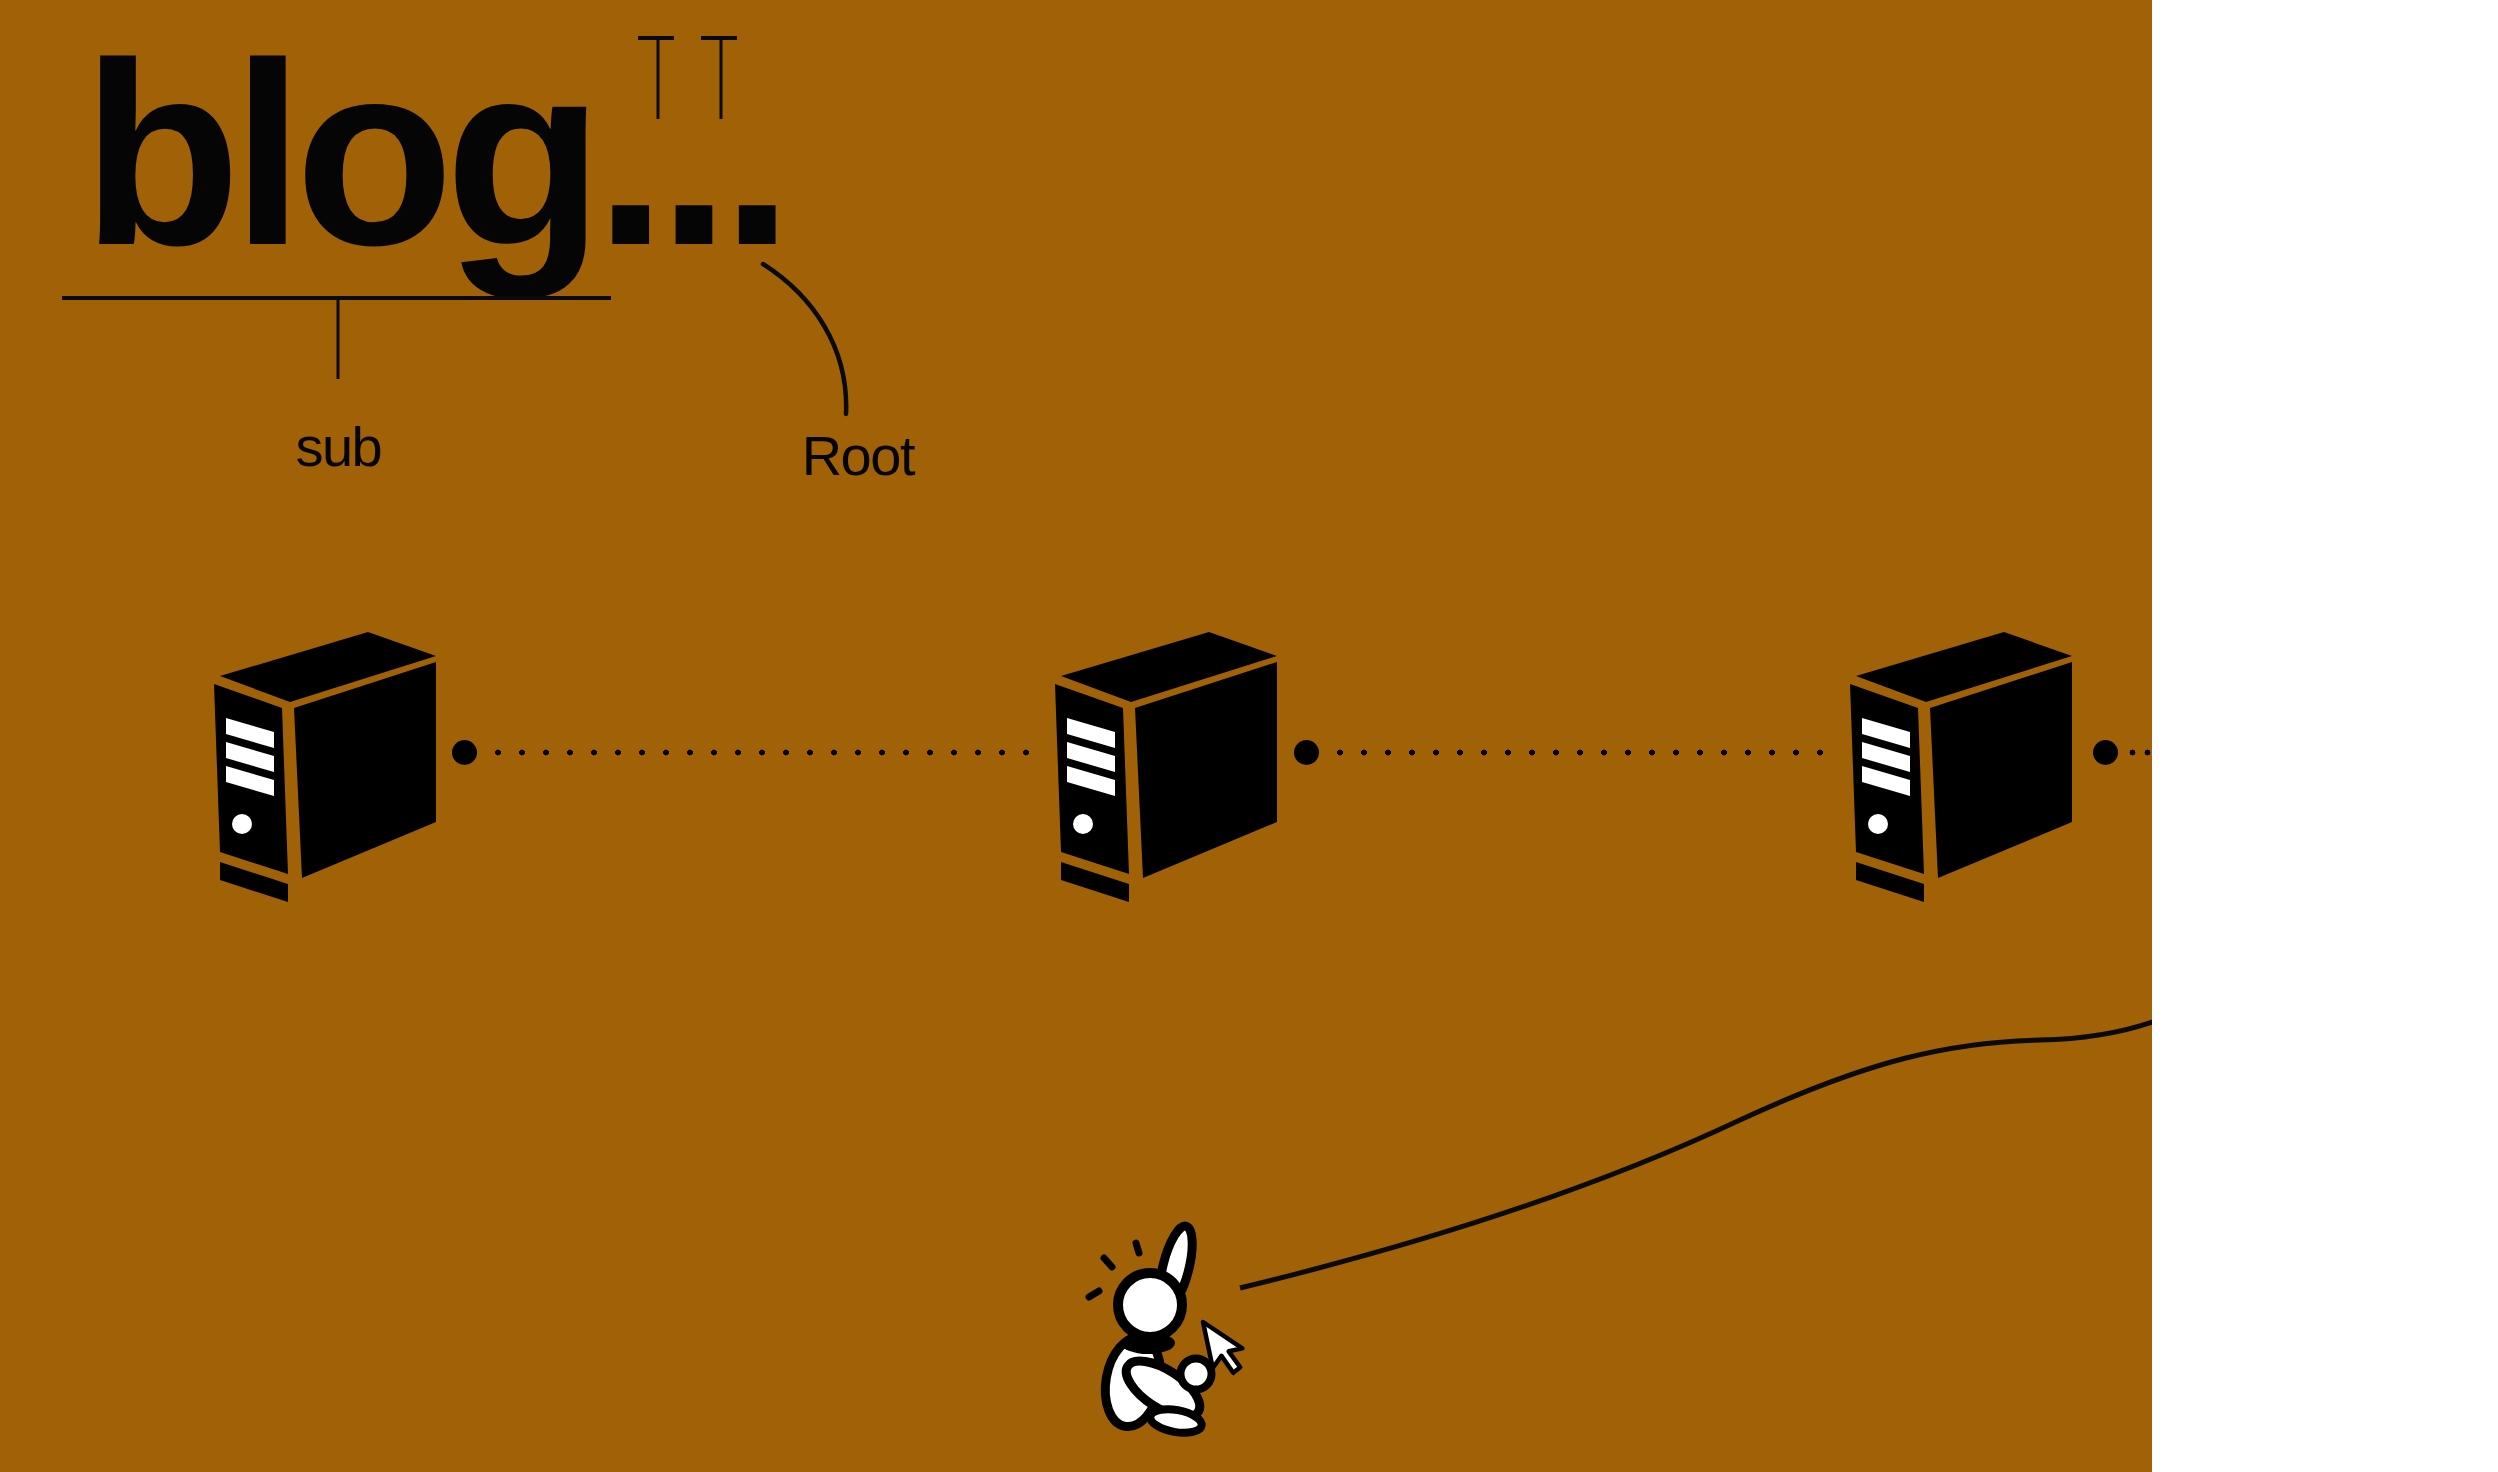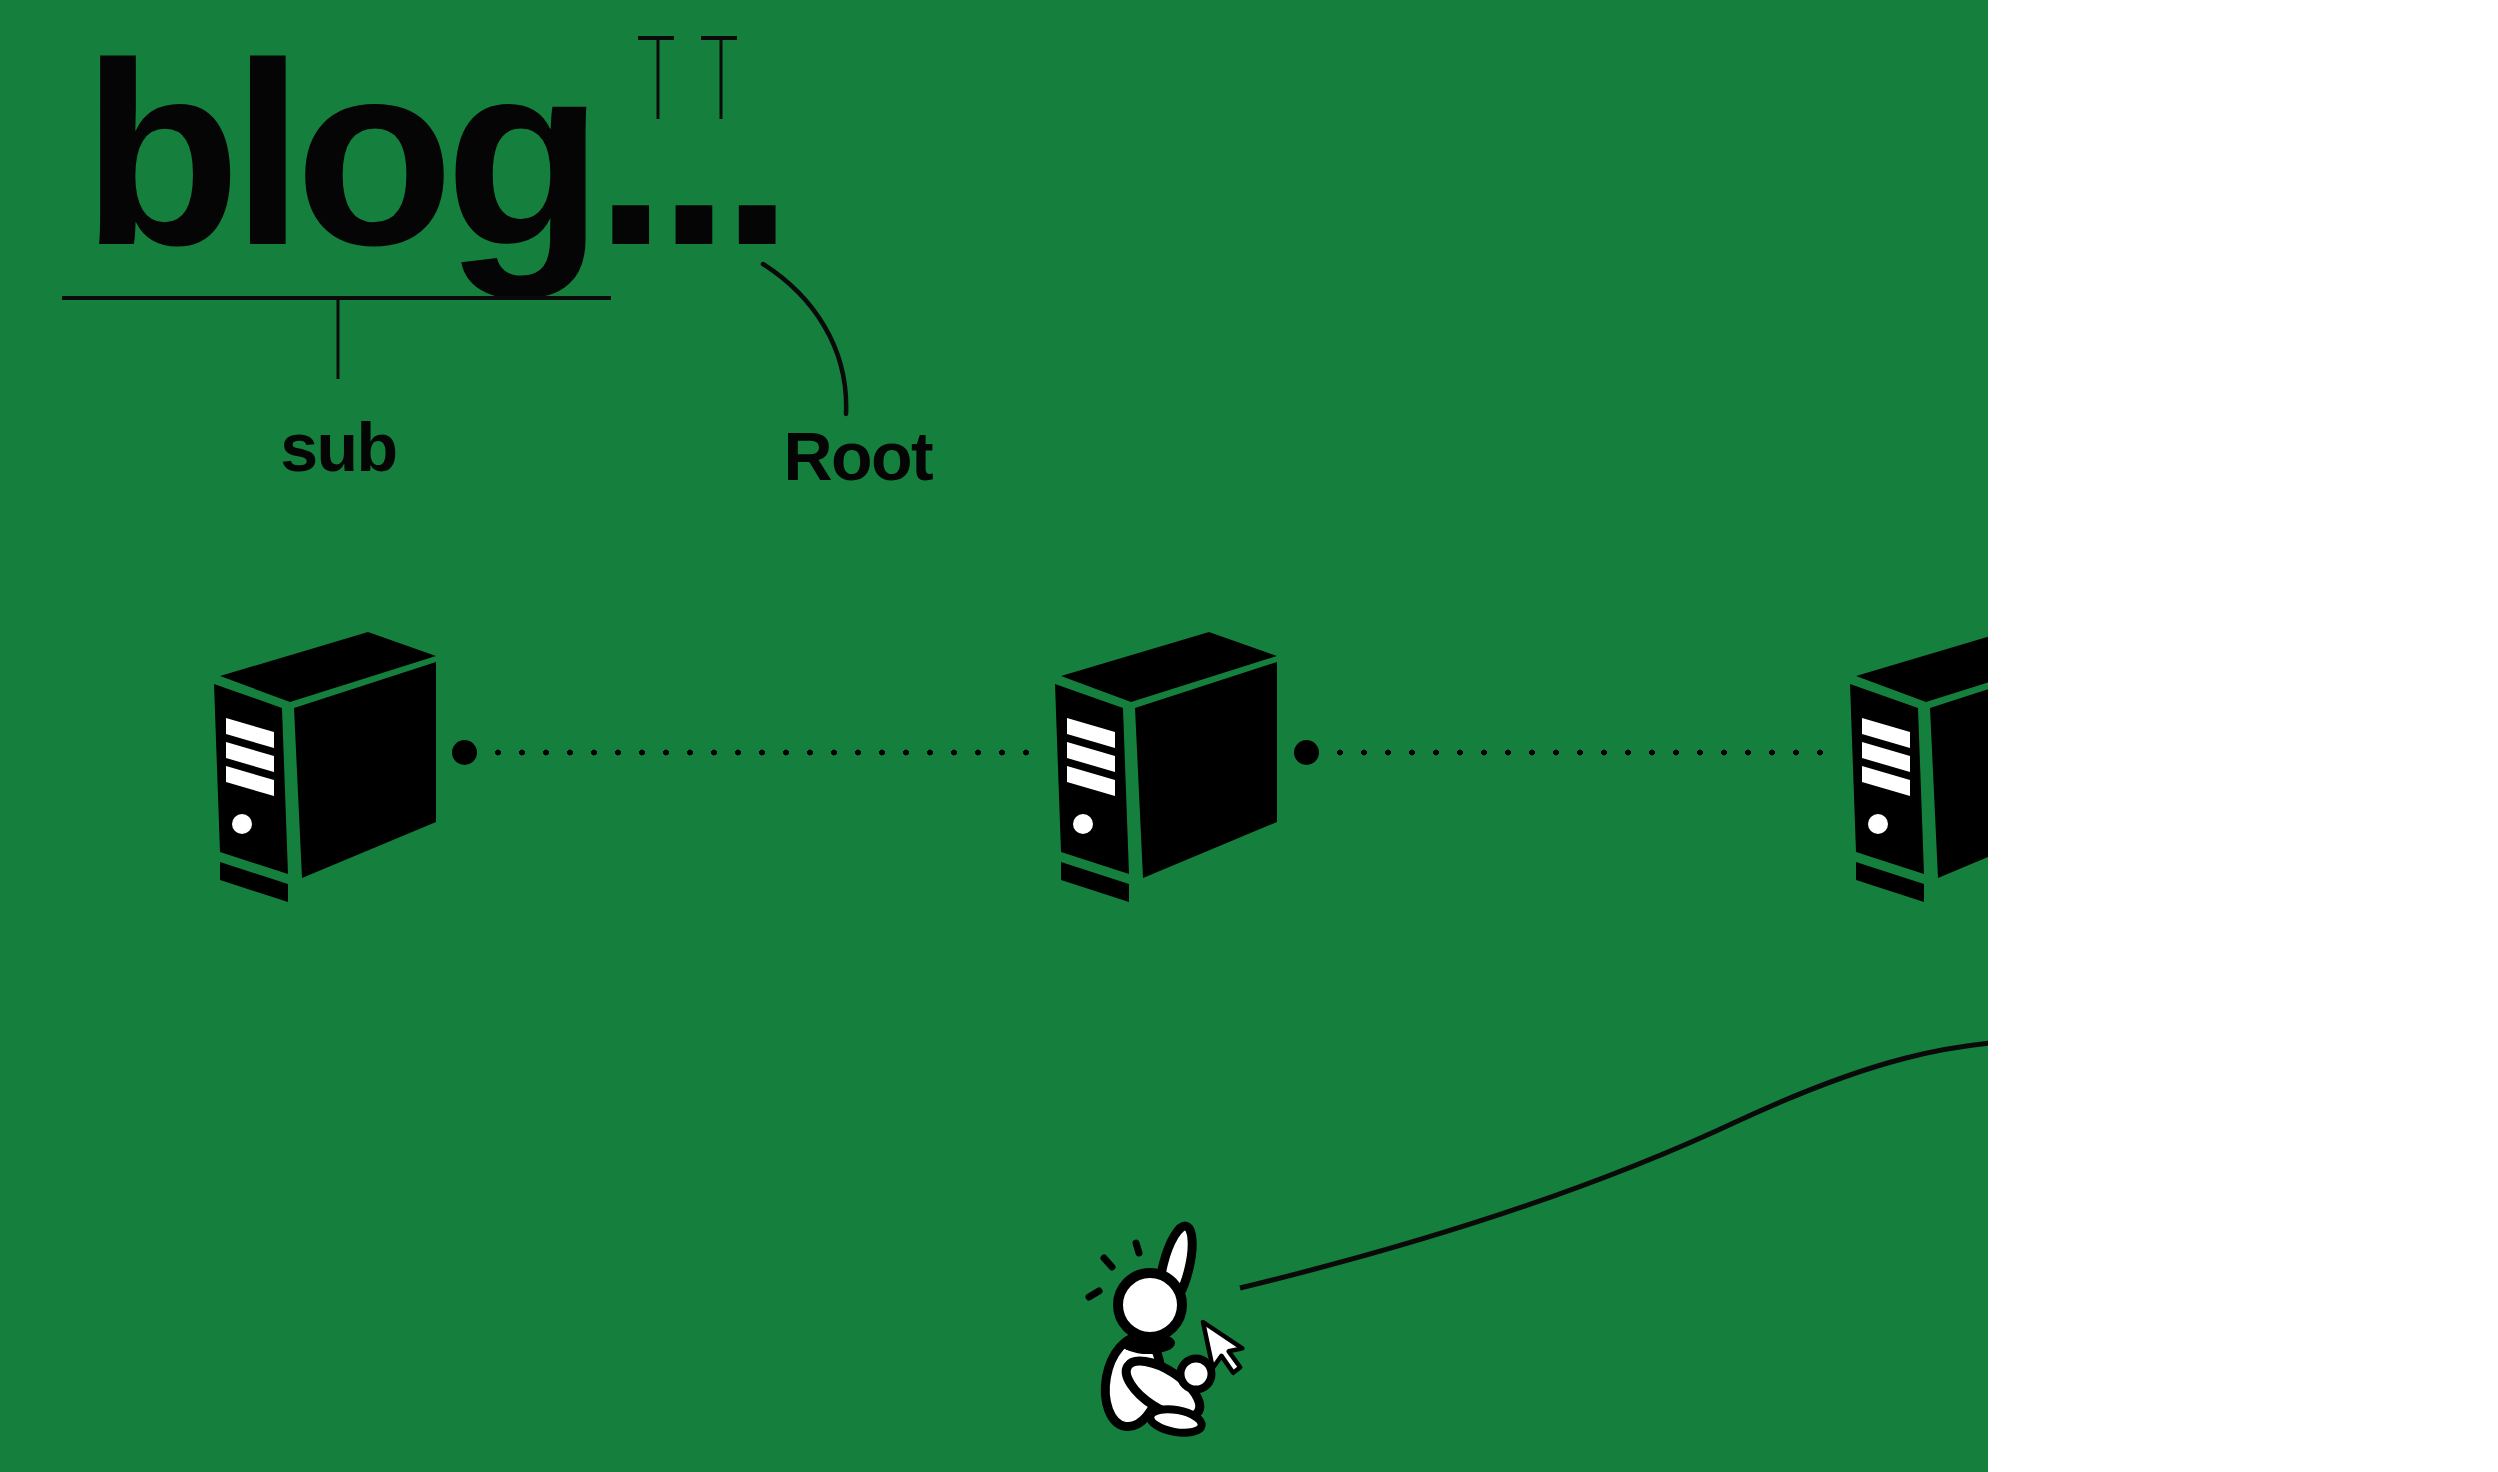--- a/index.html
+++ b/index.html
@@ -1,37 +1,37 @@
 <!DOCTYPE html>
 <html><head>
 <meta charset="utf-8">
 <style>
   html,body { margin:0; padding:0; background:#fff; }
   .canvas {
-    position:relative; width:1988px; height:1472px; background:#15803d;
+    position:relative; width:2152px; height:1472px; background:#a16207;
     overflow:hidden; font-family:"Liberation Sans", sans-serif; color:#0a0a0a;
   }
 
   
   .title-row { position:absolute; left:82px; top:24px; display:flex; align-items:flex-start; white-space:nowrap; }
   .seg { position:relative; display:flex; flex-direction:column; }
   .word {
     font-size:260px; line-height:260px; font-weight:700; letter-spacing:-9px;
     color:#050505;
   }
   .bracket { position:relative; margin-top:12px; height:116px; width:100%; }
   .bracket::before {
     content:""; position:absolute; left:-20px; right:-16px; top:0; height:4px; background:#0a0a0a;
   }
   .bracket::after {
     content:""; position:absolute; left:50%; transform:translateX(-50%);
     top:3px; width:3px; height:80px; background:#0a0a0a;
   }
   .seg-label {
-    text-align:center; font-size:68px; line-height:70px; font-weight:700;
+    text-align:center; font-size:56px; line-height:70px; font-weight:400;
     letter-spacing:-1.5px; color:#050505;
   }
   .root-curve { position:absolute; left:50%; top:232px; overflow:visible; }
   .root-label { position:absolute; top:397px; left:calc(50% - 5px); width:220px; }
 
   
   .server { position:absolute; width:230px; height:280px; }
   .srv1 { left:210px;  top:628px; }
   .srv2 { left:1051px; top:628px; }
   .srv3 { left:1846px; top:628px; }

